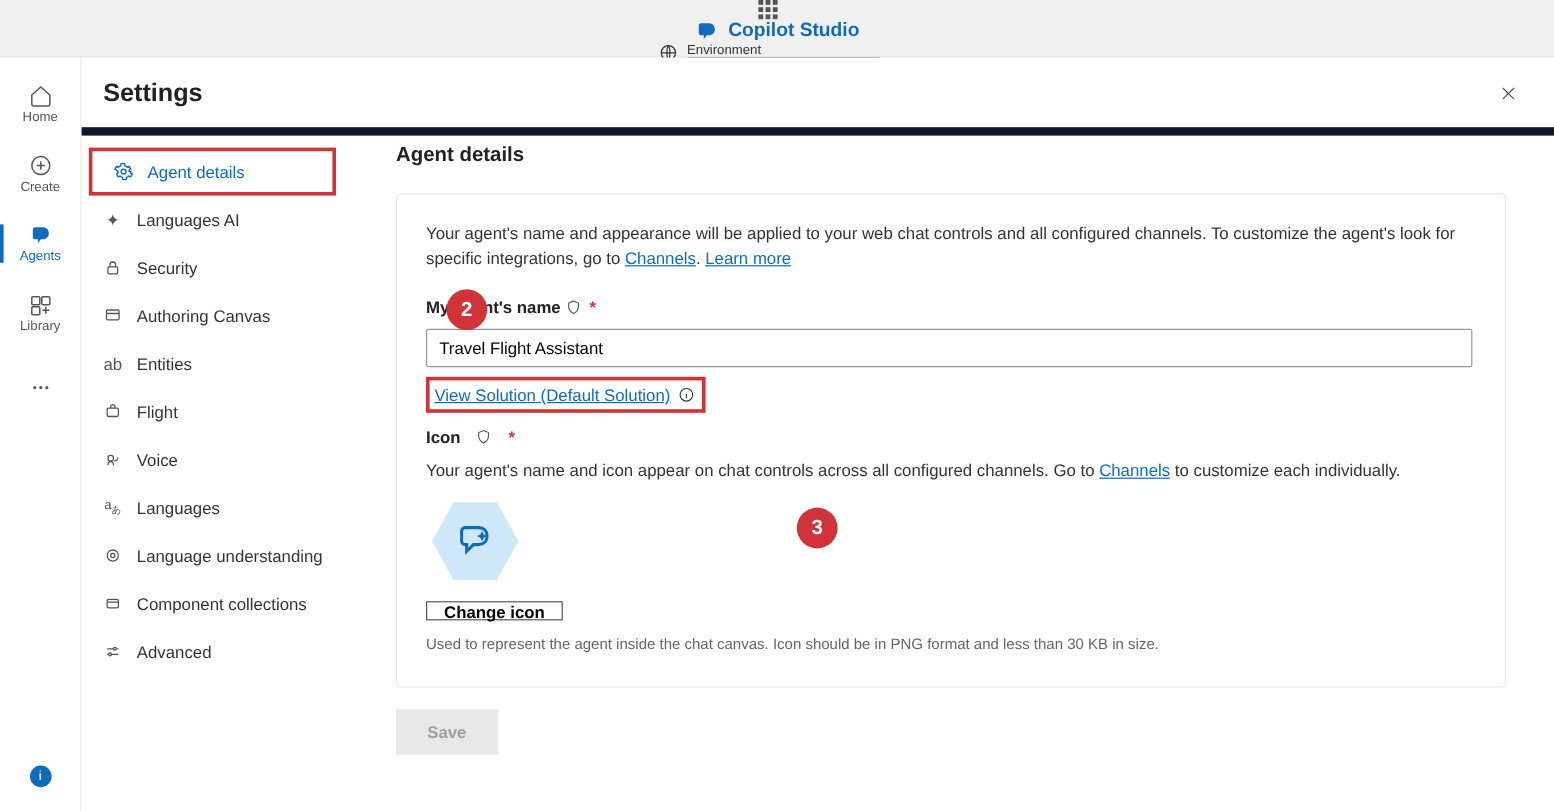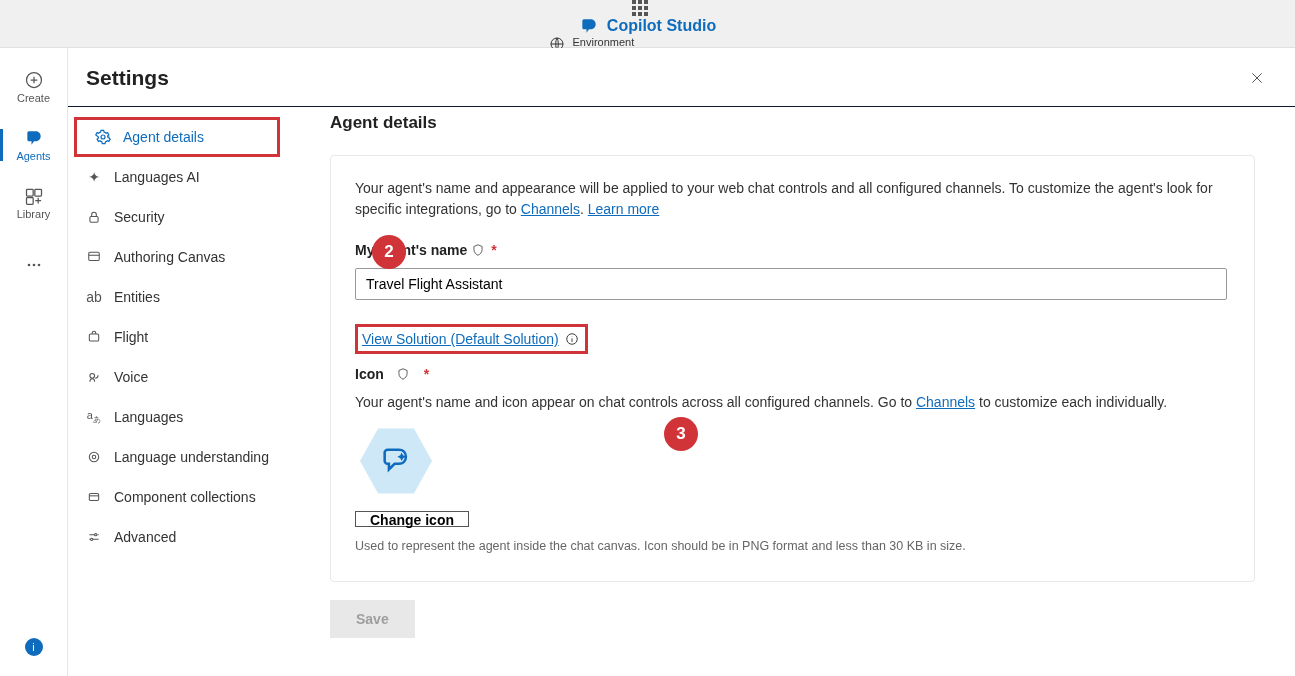--- a/index.html
+++ b/index.html
@@ -21,41 +21,41 @@
 .shell { display: flex; height: 628px; }
 .leftnav { width: 68px; background: #fff; border-right: 1px solid #e6e6e6; display: flex; flex-direction: column; align-items: center; padding-top: 10px; }
 .nav-item { width: 100%; height: 58px; display: flex; flex-direction: column; align-items: center; justify-content: center; gap: 2px; color: #555; cursor: pointer; font-size: 11px; }
 .nav-item.active { color: #0f6cbd; }
 .nav-item.active::before { content: ""; position: absolute; left: 0; width: 3px; height: 32px; background: #0f6cbd; }
 .nav-item { position: relative; }
 .nav-more { margin-top: 4px; }
 .info-dot { margin-top: auto; margin-bottom: 20px; width: 18px; height: 18px; border-radius: 50%; background: #0f6cbd; color: #fff; font-size: 11px; display: flex; align-items: center; justify-content: center; }
 
 .main { flex: 1; background: #fff; display: flex; flex-direction: column; }
-.page-header { display: flex; align-items: center; padding: 18px 30px 16px 18px; border-bottom: 1px solid #0f172a; }
+.page-header { display: flex; align-items: center; padding: 18px 30px 16px 18px; border-bottom: 7px solid #0f172a; }
 .page-header h1 { font-size: 21px; font-weight: 600; color: #222; }
 .close-x { margin-left: auto; cursor: pointer; color: #555; }
 
 .body { display: flex; flex: 1; overflow: hidden; }
 .settings-nav { width: 262px; padding: 10px 0; }
 .snav-item { height: 40px; display: flex; align-items: center; gap: 12px; padding: 0 18px; color: #333; cursor: pointer; font-size: 14px; }
 .snav-item.active { color: #0f6cbd; }
 .snav-item .ic { width: 16px; height: 16px; display: flex; align-items: center; justify-content: center; color: #555; }
 .snav-item.active .ic { color: #0f6cbd; }
 .snav-highlight { border: 3px solid #d13438; margin: 0 6px; width: 206px; }
 
 .content { flex: 1; padding: 0 40px 20px 0; overflow-y: auto; position: relative; }
 .section-title { font-size: 17px; font-weight: 600; margin: 6px 0 22px 0; color: #222; }
 .card { border: 1px solid #e8e8e8; border-radius: 4px; padding: 22px 24px 28px 24px; }
 .card p.desc { font-size: 14px; color: #333; line-height: 1.5; }
 .link { color: #0f6cbd; text-decoration: underline; cursor: pointer; }
 .field-label { font-size: 14px; font-weight: 600; color: #222; margin-top: 22px; display: flex; align-items: center; gap: 4px; }
 .req { color: #d13438; margin-left: 2px; }
 .text-input { width: 100%; max-width: 872px; height: 32px; border: 1px solid #999; border-radius: 2px; padding: 0 10px; font-size: 14px; margin-top: 10px; }
-.view-solution-wrap { border: 3px solid #d13438; padding: 4px 6px 4px 4px; display: inline-flex; align-items: center; gap: 6px; margin-top: 24px; }
+.view-solution-wrap { border: 3px solid #d13438; padding: 4px 6px 4px 4px; display: inline-flex; align-items: center; gap: 6px; margin-top: 8px; }
 .view-solution { color: #0f6cbd; text-decoration: underline; font-size: 14px; cursor: pointer; }
 .icon-help { font-size: 14px; color: #333; display: inline-block; }
 .icon-box { width: 82px; height: 72px; display: flex; align-items: center; justify-content: center; margin-top: 12px; }
 .hex { width: 72px; height: 72px; background: #cfe8f7; clip-path: polygon(25% 5%, 75% 5%, 100% 50%, 75% 95%, 25% 95%, 0% 50%); display: flex; align-items: center; justify-content: center; border-radius: 8px; }
 .btn { height: 16px; border: 1px solid #555; background: #fff; padding: 0 14px; font-size: 14px; font-weight: 600; cursor: pointer; margin-top: 14px; }
 .hint { font-size: 12.5px; color: #666; margin-top: 10px; }
 .save-btn { height: 38px; background: #e8e8e8; color: #9e9e9e; border: none; padding: 0 26px; font-size: 14px; font-weight: 600; margin-top: 18px; cursor: not-allowed; }
 
 .bubble { position: absolute; width: 34px; height: 34px; background: #d13438; border-radius: 50%; color: #fff; font-weight: 700; font-size: 17px; display: flex; align-items: center; justify-content: center; }
 .bubble.b2 { left: 304px; top: 128px; }
@@ -105,20 +105,26 @@
     <svg width="18" height="18" viewBox="0 0 24 24" fill="none" stroke="#333" stroke-width="1.8">
         <path d="M9 9a3 3 0 116 0c0 2-3 2.5-3 5"></path>
         <circle cx="12" cy="18" r="0.8" fill="#333"></circle>
       </svg>
   </div>
   <div class="avatar"></div>
 </div>
 
 <div class="shell">
   <div class="leftnav">
+    <div class="nav-item">
+      <svg width="20" height="20" viewBox="0 0 24 24" fill="none" stroke="#555" stroke-width="1.5">
+          <path d="M3 11l9-8 9 8v9a2 2 0 01-2 2H5a2 2 0 01-2-2v-9z"></path>
+        </svg>
+      <span>Home</span>
+    </div>
     <div class="nav-item">
       <svg width="20" height="20" viewBox="0 0 24 24" fill="none" stroke="#555" stroke-width="1.5">
           <circle cx="12" cy="12" r="9"></circle>
           <path d="M12 8v8M8 12h8"></path>
         </svg>
       <span>Create</span>
     </div>
     <div class="nav-item active">
       <svg width="20" height="20" viewBox="0 0 24 24" fill="#0f6cbd">
           <path d="M4 6c0-1 1-2 2-2h8c3 0 6 2 6 6s-3 6-6 6h-2l-3 4v-4H6c-1 0-2-1-2-2V6z"></path>

